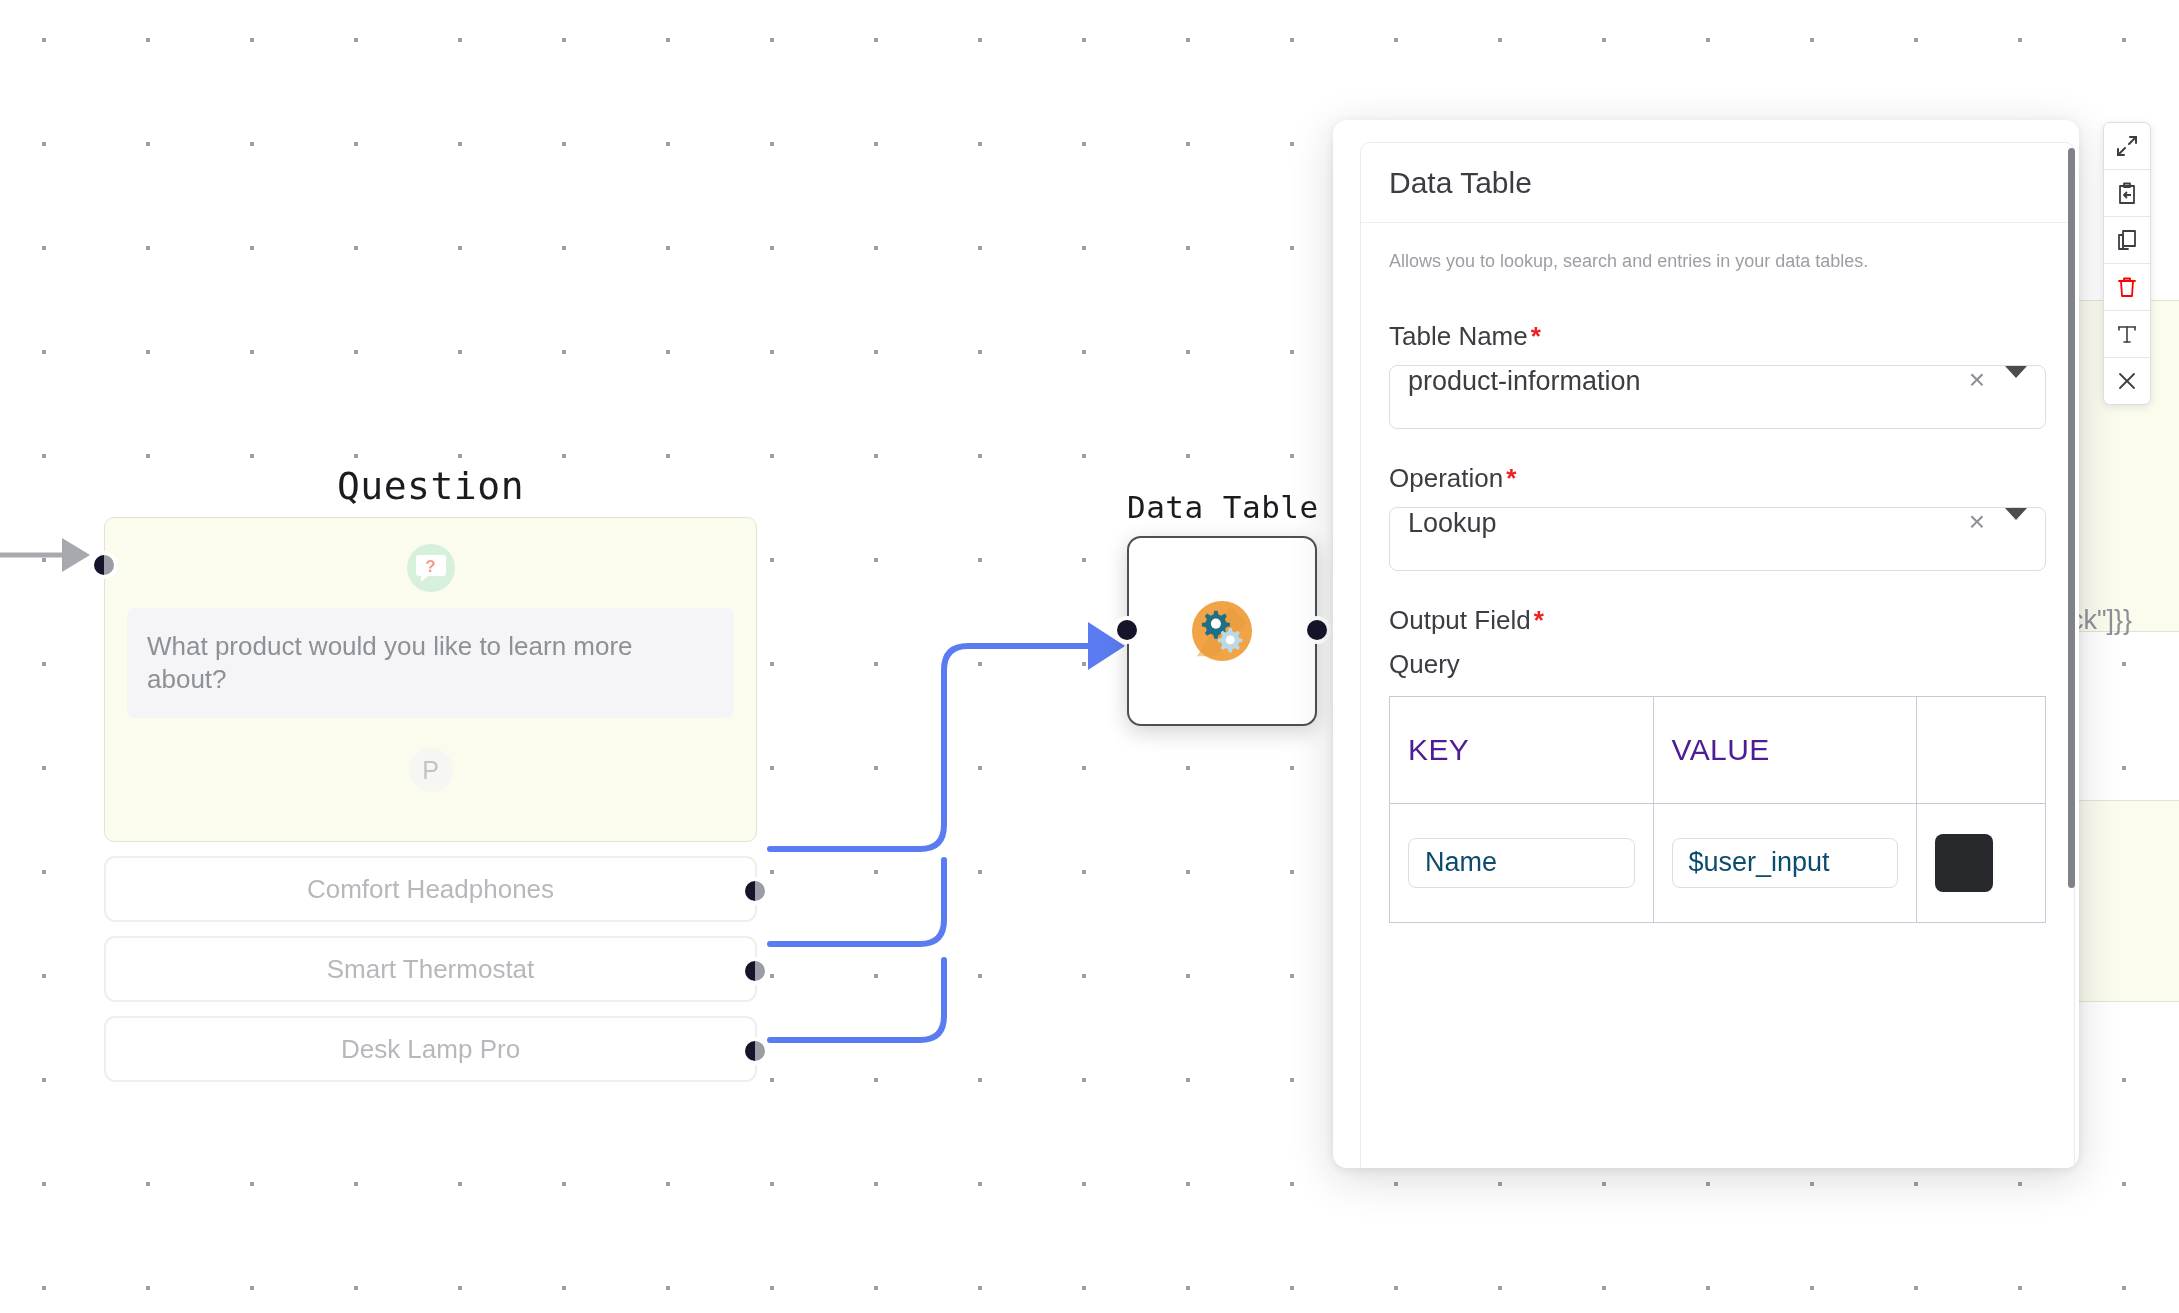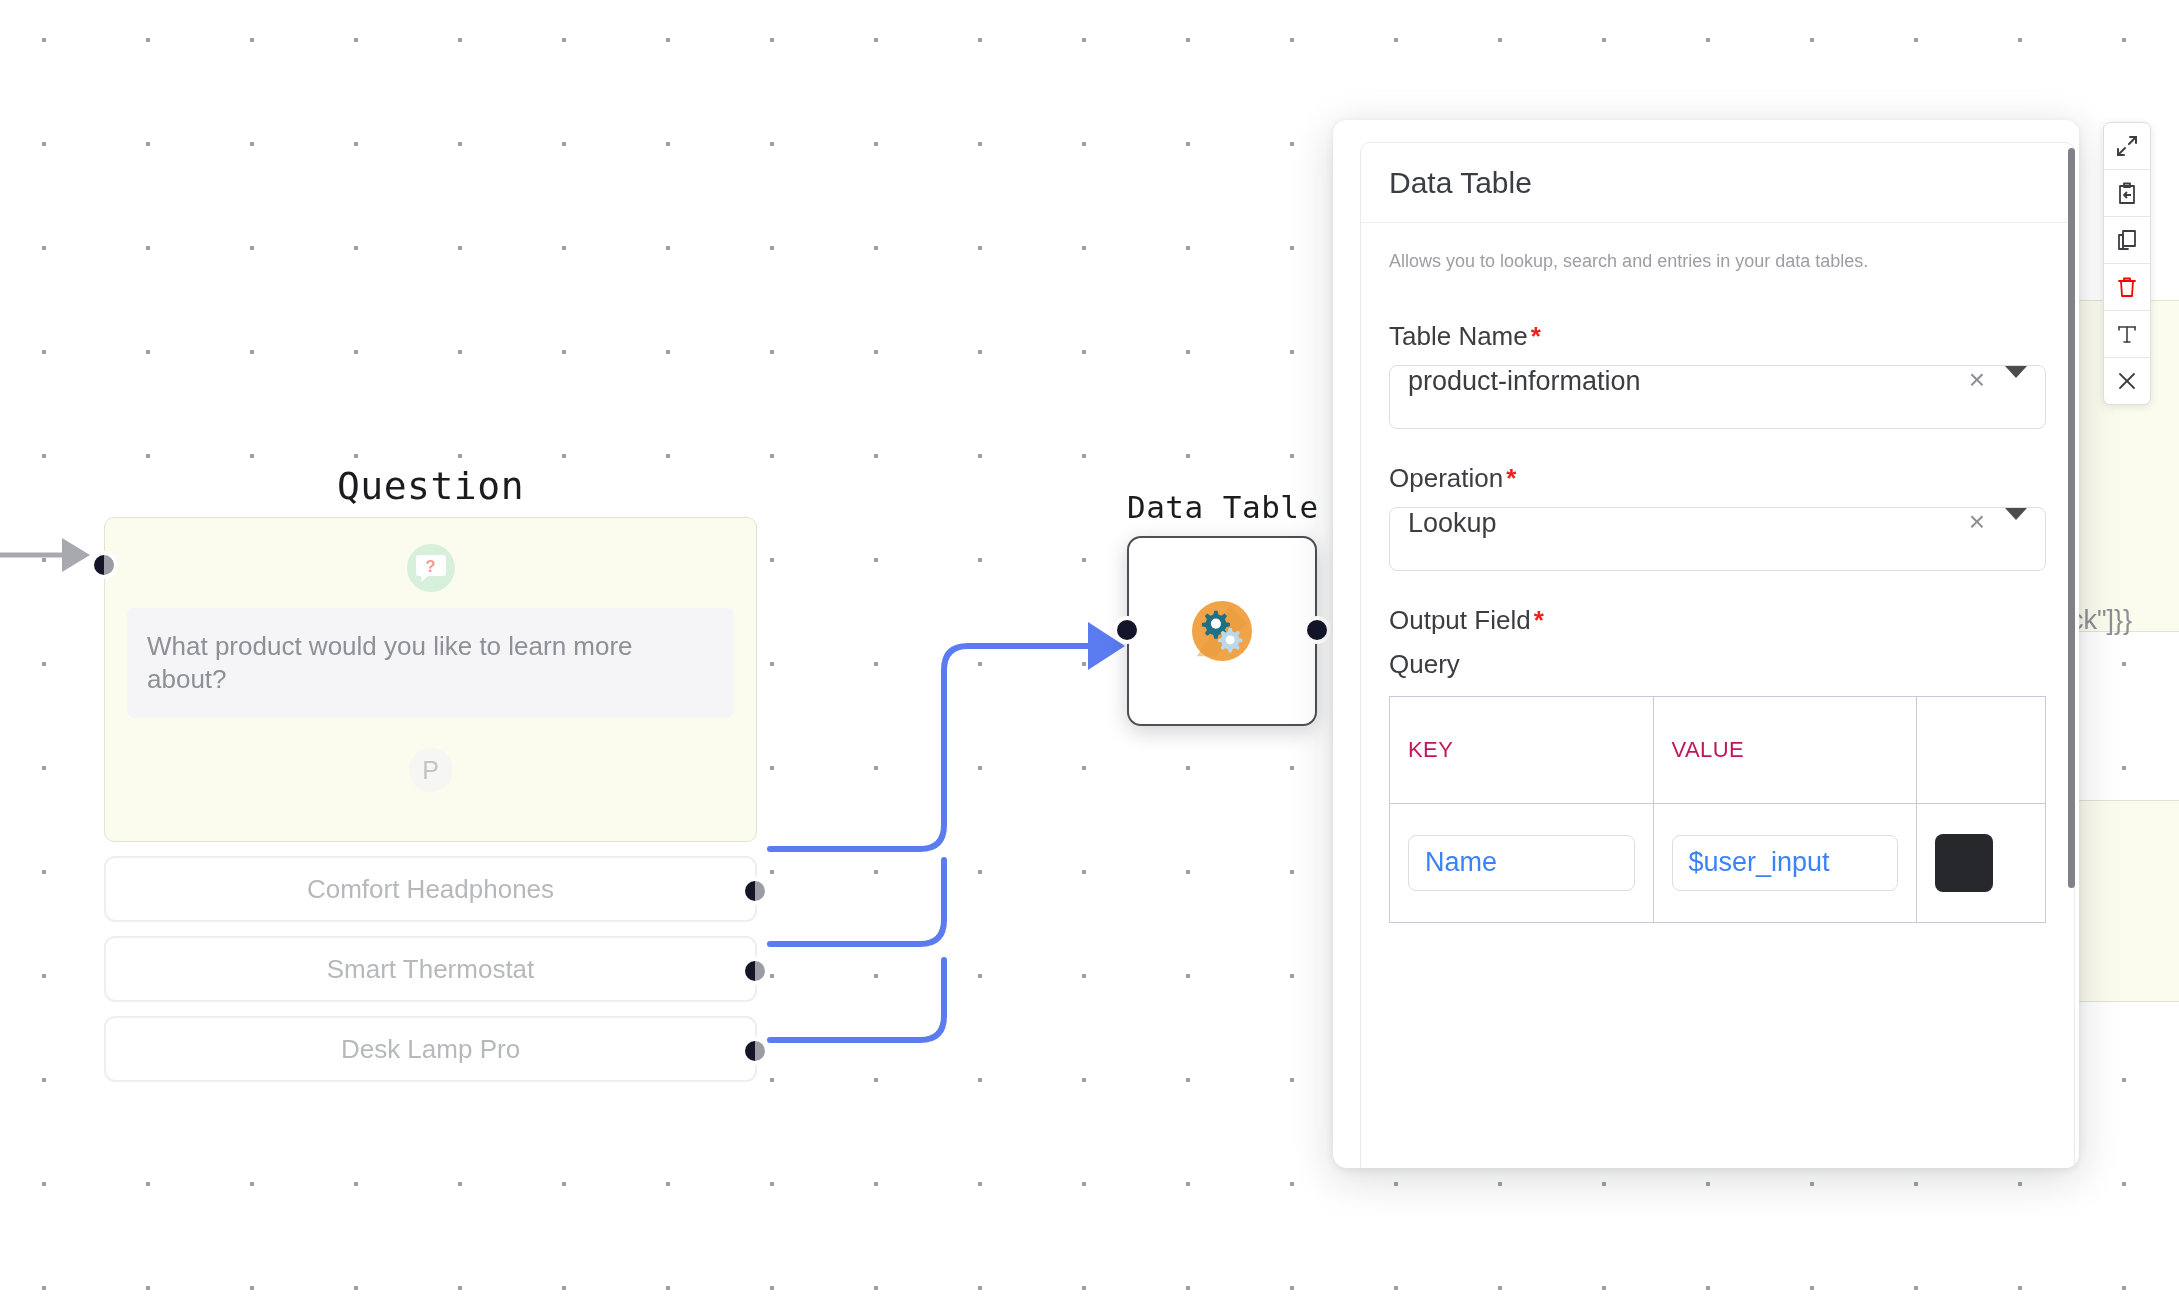--- a/index.html
+++ b/index.html
@@ -269,38 +269,38 @@
     border-collapse: collapse;
     width: 100%;
     table-layout: fixed;
   }
   .qtable th, .qtable td {
     border: 1.5px solid #c7cbd9;
     text-align: left;
     vertical-align: middle;
   }
   .qtable th {
-    font-size: 22px;
-    color: #be185d;
+    font-size: 30px;
+    color: #4c1d95;
     font-weight: normal;
     letter-spacing: .4px;
     padding: 22px 18px;
     height: 62px;
   }
   .qtable td { padding: 20px 18px; height: 78px; }
   .cell-input {
     border: 1.5px solid #dcdee1;
     border-radius: 8px;
     background: #fff;
-    height: 56px;
+    height: 50px;
     display: flex;
     align-items: center;
     padding: 0 16px;
     font-size: 27px;
-    color: #3b82f6;
+    color: #0c4a6e;
     box-sizing: border-box;
   }
   .del-swatch {
     width: 58px; height: 58px;
     border-radius: 8px;
     background: #26282b;
     cursor: pointer;
   }
   .col-action { width: 92px; }
   .panel-scrollbar {

